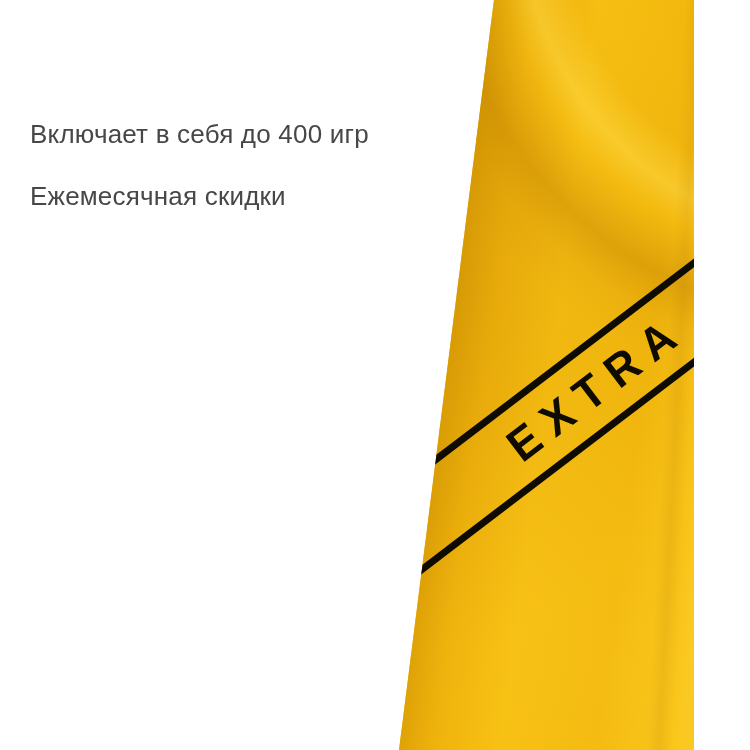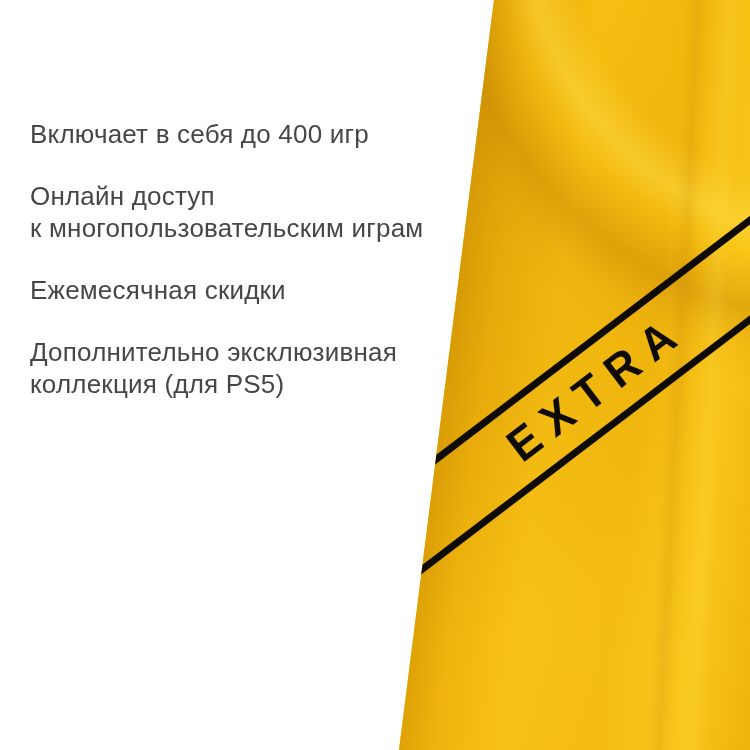--- a/index.html
+++ b/index.html
@@ -2,21 +2,21 @@
 <html style="--page-bg: #ffffff; --feature-text: #474747; --card-yellow: #f6bd11; --card-yellow-dark: #dda106; --card-yellow-bright: #f9c418; --ribbon-black: #0e0b02;"><head>
 <meta charset="utf-8">
 <style>
   html, body {
     margin: 0;
     padding: 0;
     background: #ffffff;
   }
   .canvas {
     position: relative;
-    width: 750px;
+    width: 694px;
     height: 750px;
     overflow: hidden;
     background: var(--page-bg, #ffffff);
     font-family: "Liberation Sans", sans-serif;
   }
 
   
   .features {
     position: absolute;
     left: 30px;
@@ -102,25 +102,21 @@
     white-space: nowrap;
   }
 </style>
 </head>
 <body>
 
 <div class="canvas">
 
   <div class="features">
     <p class="feature">Включает в себя до 400 игр</p>
-    <p class="feature">Онлайн доступ
-к многопользовательским играм</p>
     <p class="feature">Ежемесячная скидки</p>
-    <p class="feature">Дополнительно эксклюзивная
-коллекция (для PS5)</p>
   </div>
 
   <div class="photo">
     <div class="ribbon">
       <span class="ribbon-label">EXTRA</span>
     </div>
   </div>
 
 </div>
 

